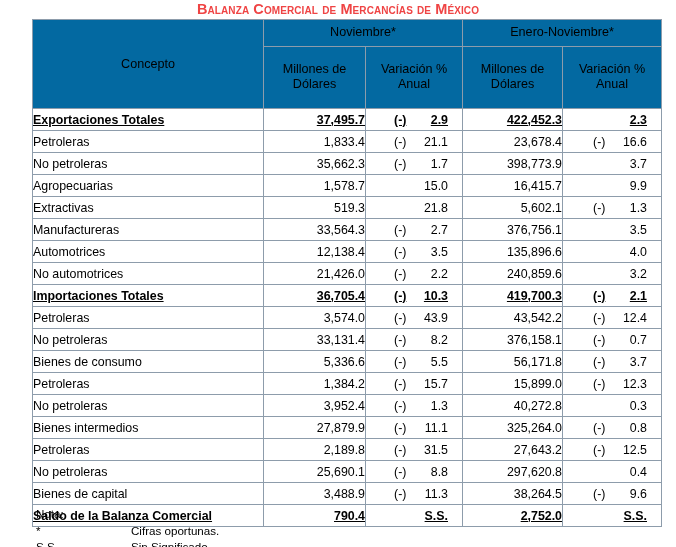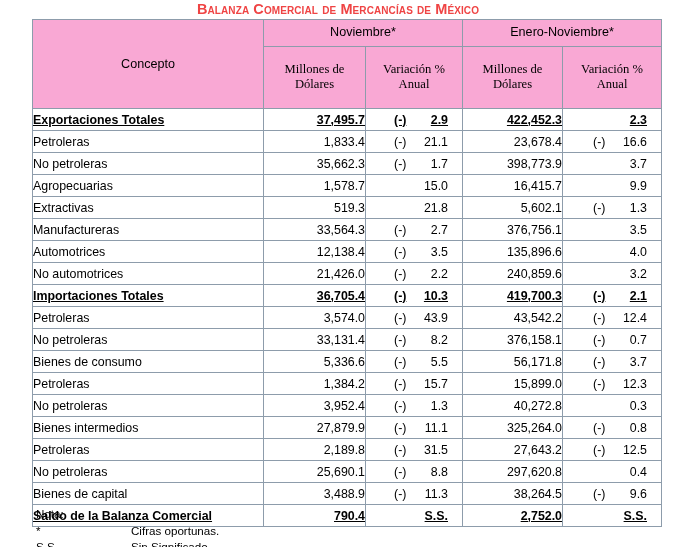--- a/index.html
+++ b/index.html
@@ -49,29 +49,29 @@
     font-size: 12.4px;
   }
   table.bc td, table.bc th {
     border: 1px solid #8d9cab;
     padding: 0;
     font-weight: normal;
     vertical-align: middle;
   }
   
   .hd {
-    background: #f9a8d4;
+    background: #0369a1;
     text-align: center;
     font-size: 12.6px;
     line-height: 15px;
     padding: 3px 2px;
   }
   .hd-concepto { height: 88px; }
   .hd-group { height: 25px; }
-  .hd-sub { height: 59px; font-family: Liberation Serif, serif; }
+  .hd-sub { height: 59px; }
 
   
   tr.datarow td { height: 21px; }
   td.concepto {
     text-align: left;
     padding-left: 8px;
     white-space: nowrap;
   }
   td.num {
     text-align: right;

